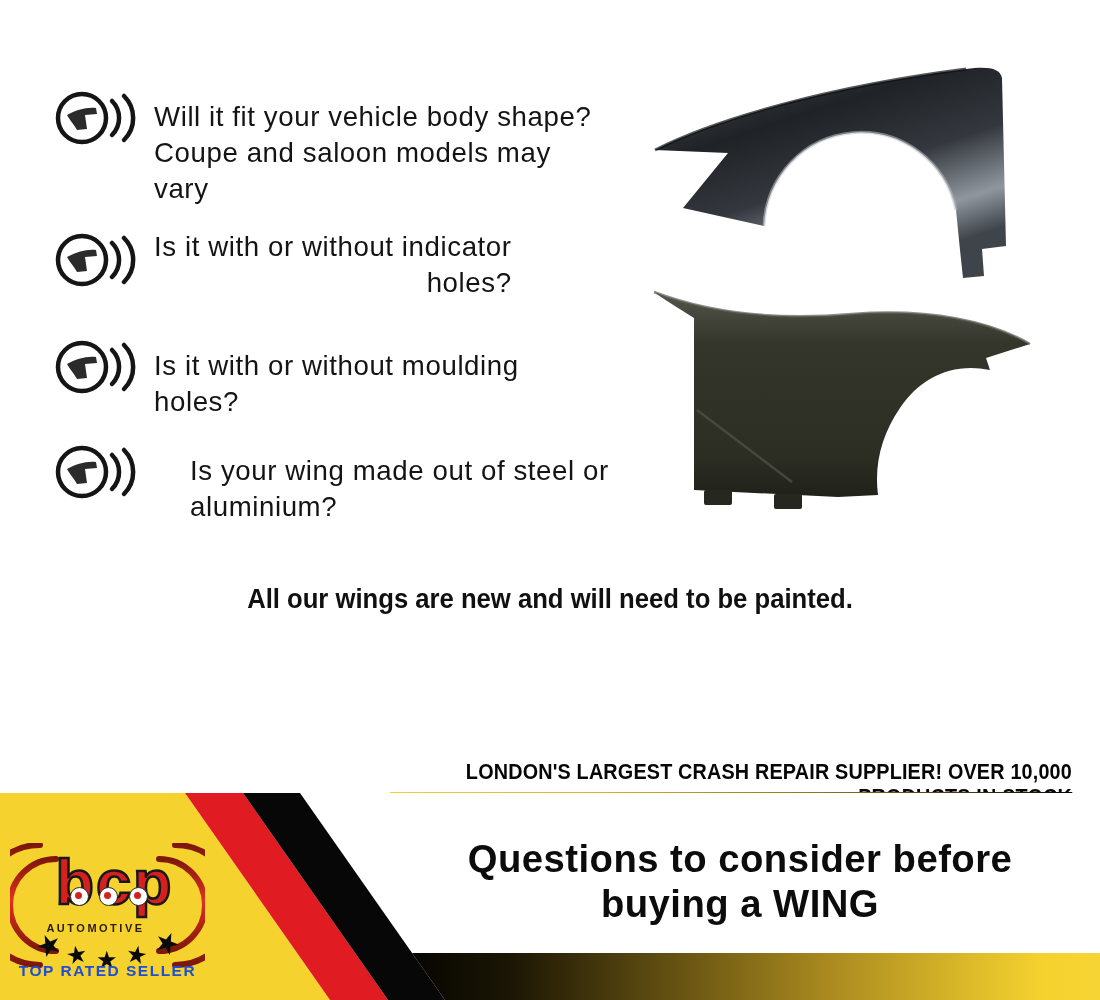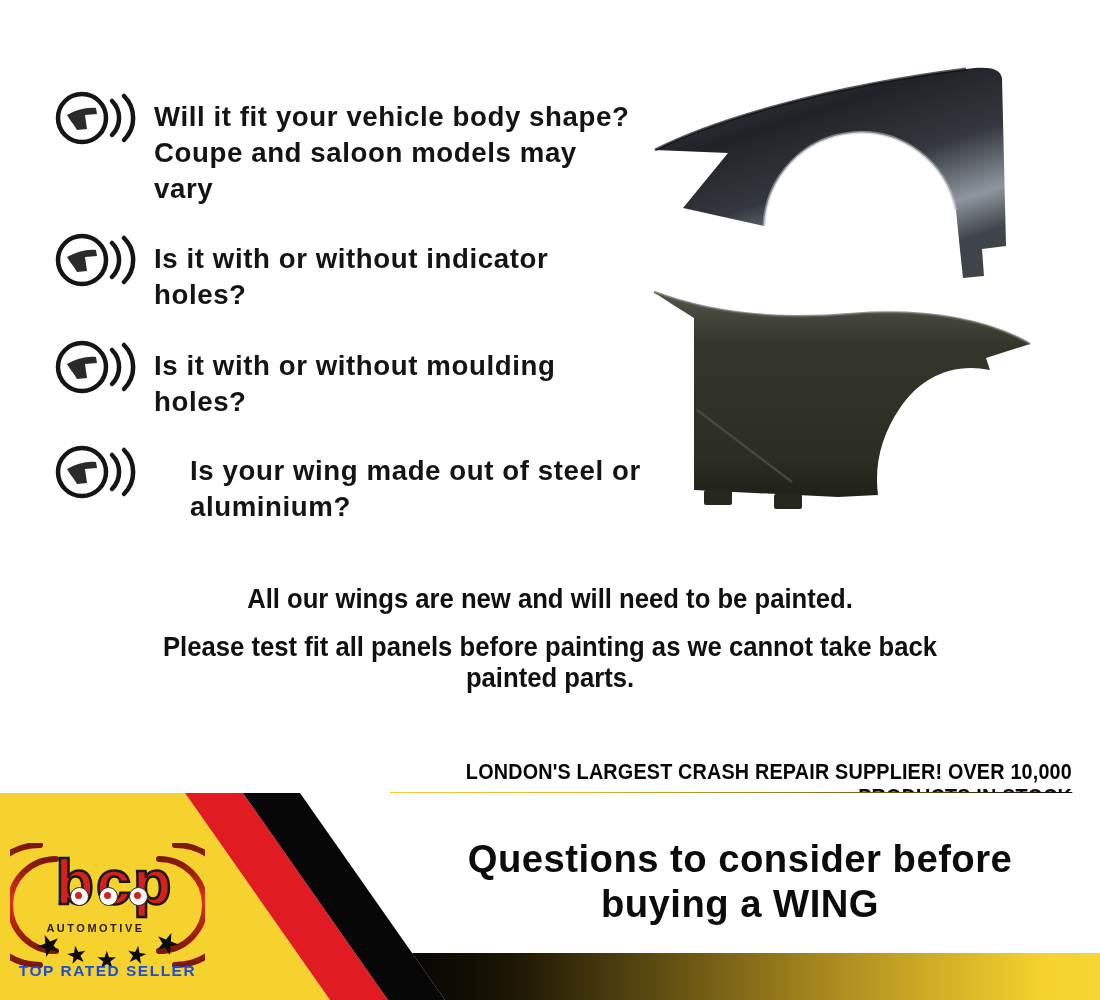--- a/index.html
+++ b/index.html
@@ -5,21 +5,21 @@
   html,body{margin:0;padding:0;background:#ffffff;}
   #canvas{
     position:relative;width:1100px;height:1000px;overflow:hidden;
     background:#ffffff;font-family:"Liberation Sans",sans-serif;color:#141414;
   }
   .abs{position:absolute;}
 
   
   .q-item{position:absolute;left:54px;display:flex;align-items:flex-start;}
   .q-icon{flex:0 0 auto;margin-right:8px;}
-  .q-text{font-size:28.5px;font-weight:bold;line-height:36px;letter-spacing:.6px;color:#141414;}
+  .q-text{font-size:28.5px;font-weight:normal;line-height:36px;letter-spacing:.6px;color:#141414;}
   .q-text div{transform:scaleX(.97);transform-origin:left;}
 
   
   .note{position:absolute;left:0;width:1100px;text-align:center;
         font-size:28.5px;font-weight:bold;line-height:31px;color:#101010;}
   .note div{transform:scaleX(.9);transform-origin:center;}
 
   
   .banner-line{position:absolute;left:380px;right:28px;top:760px;text-align:right;
         font-size:21.5px;font-weight:bold;letter-spacing:.2px;color:#060606;
@@ -80,21 +80,21 @@
       </div>
   </div>
 
   <div class="q-item" style="top:228px;">
     <svg class="q-icon" width="92" height="64" viewBox="0 0 92 64">
       <circle cx="28" cy="32" r="24" fill="none" stroke="#151515" stroke-width="4.5"></circle>
       <path d="M13,29 C22,24 32,21 42,22 L43,28 L31,29 L33,43 L23,44 C19,37 15,33 13,29 Z" fill="#2b2b2b"></path>
       <path d="M58,15 A24,24 0 0 1 58,49" fill="none" stroke="#151515" stroke-width="4.5" stroke-linecap="round"></path>
       <path d="M70,10 A31,31 0 0 1 70,54" fill="none" stroke="#151515" stroke-width="4.5" stroke-linecap="round"></path>
     </svg>
-    <div class="q-text" style="margin-top:12px;">
+    <div class="q-text" style="text-align:right;">
         <div>Is it with or without indicator</div>
         <div>holes?</div>
       </div>
   </div>
 
   <div class="q-item" style="top:335px;">
     <svg class="q-icon" width="92" height="64" viewBox="0 0 92 64">
       <circle cx="28" cy="32" r="24" fill="none" stroke="#151515" stroke-width="4.5"></circle>
       <path d="M13,29 C22,24 32,21 42,22 L43,28 L31,29 L33,43 L23,44 C19,37 15,33 13,29 Z" fill="#2b2b2b"></path>
       <path d="M58,15 A24,24 0 0 1 58,49" fill="none" stroke="#151515" stroke-width="4.5" stroke-linecap="round"></path>
@@ -146,24 +146,20 @@
     <path d="M12,10 C70,32 140,38 210,32 C290,26 350,40 388,62 L344,76 L348,88 C310,80 278,96 258,126 C240,152 232,182 236,213 L196,215 L52,208 L52,36 C36,26 20,16 12,10 Z" fill="url(#f2g)"></path>
     <rect x="62" y="208" width="28" height="15" rx="2" fill="#26281f"></rect>
     <rect x="132" y="212" width="28" height="15" rx="2" fill="#26281f"></rect>
     <path d="M55,128 L150,200" fill="none" stroke="#4e5044" stroke-width="2.5" opacity="0.8"></path>
     <path d="M12,10 C70,32 140,38 210,32 C290,26 350,40 388,62" fill="none" stroke="#5c5e52" stroke-width="2.5" opacity="0.7"></path>
   </svg>
 
   <div class="note" style="top:583px;">
       <div>All our wings are new and will need to be painted.</div>
     </div>
-  <div class="note" style="top:631px;">
-      <div>Please test fit all panels before painting as we cannot take back</div>
-      <div>painted parts.</div>
-    </div>
 
   <div class="banner-line">LONDON'S LARGEST CRASH REPAIR SUPPLIER! OVER 10,000 PRODUCTS IN STOCK</div>
   <div class="goldbar-top"></div>
   <div class="goldbar-cap"></div>
 
   <div id="bottom-band">
     <div class="gold-bottom"></div>
     <div class="yellow-block"></div>
     <div class="red-stripe"></div>
     <div class="black-stripe"></div>

